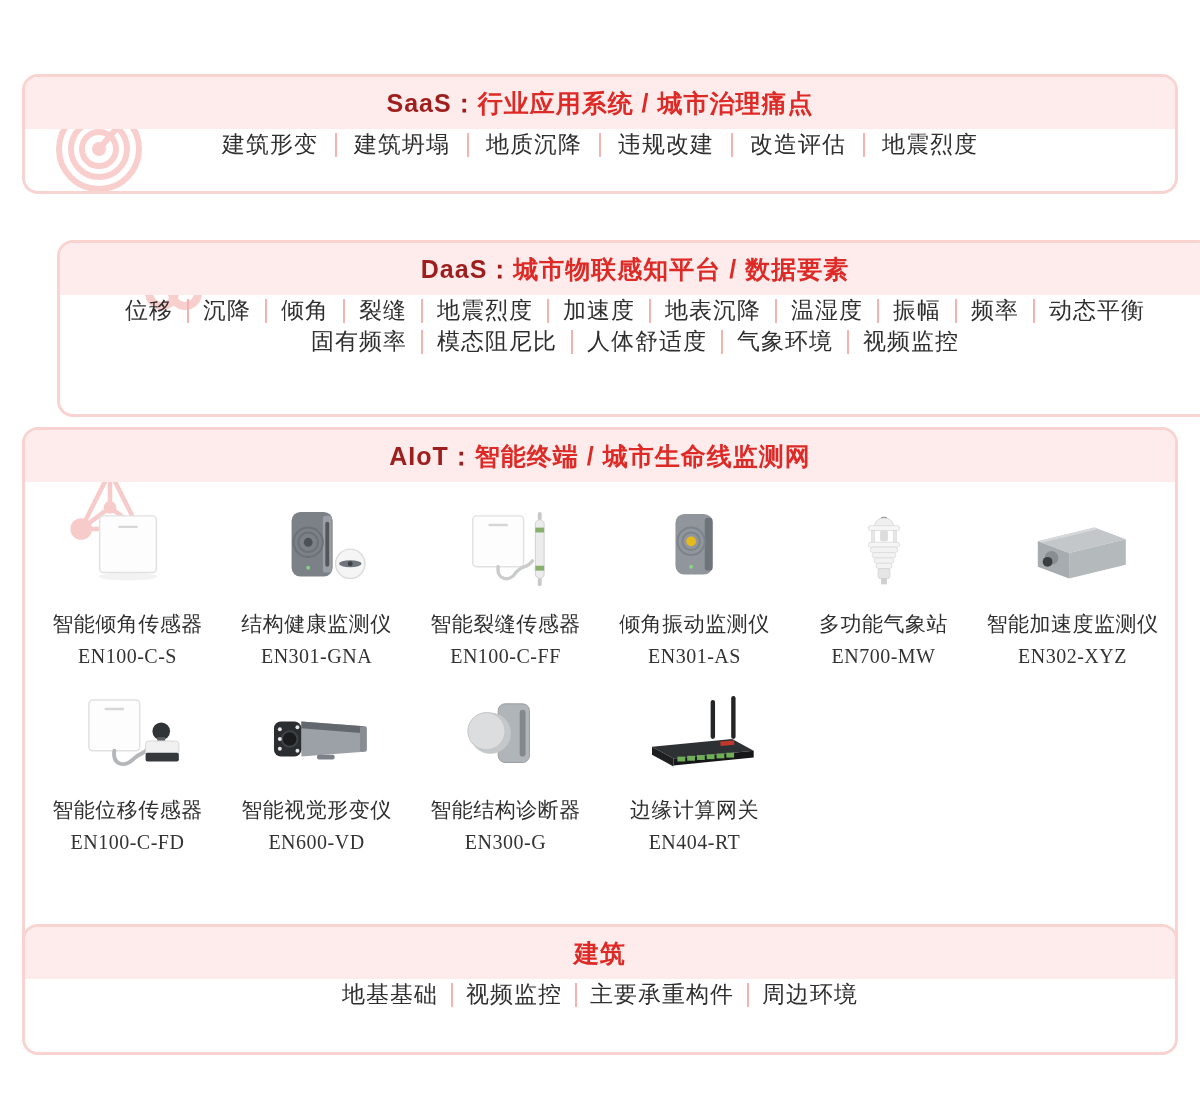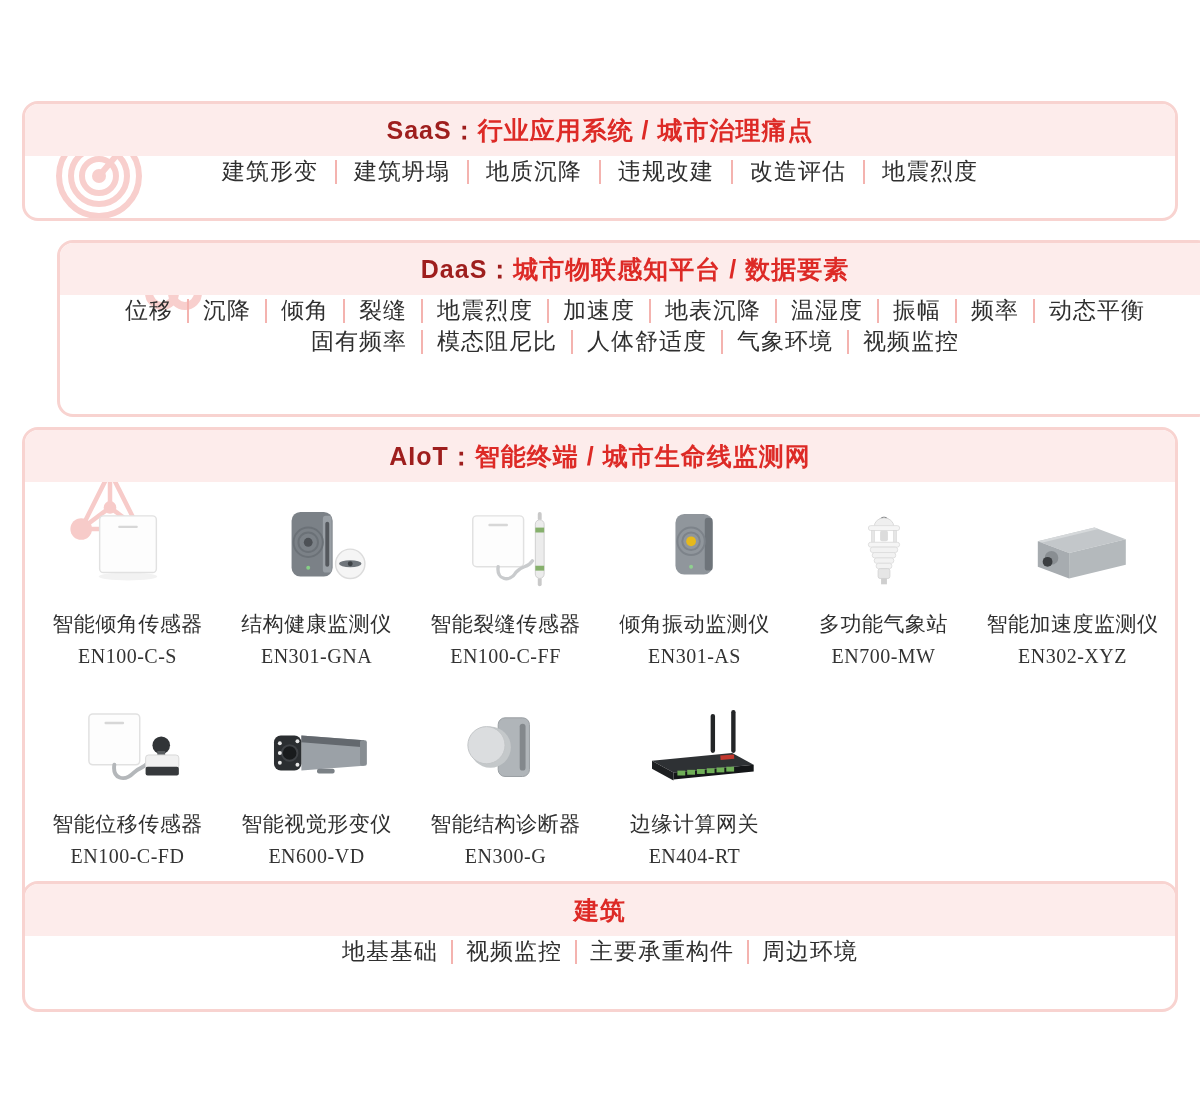--- a/index.html
+++ b/index.html
@@ -3,24 +3,24 @@
 <meta charset="utf-8">
 <style>
   html,body { margin:0; padding:0; background:#ffffff; }
   body { width:1200px; height:1109px; font-family:"Liberation Sans","DejaVu Sans",sans-serif; }
   .stage { position:relative; width:1200px; height:1109px; background:#fff; overflow:hidden; }
 
   .card {
     position:absolute; left:22px; width:1156px; box-sizing:border-box;
     background:#fff; border:3px solid #f8d3d0; border-radius:16px; overflow:hidden;
   }
-  #card-saas    { top:101px;  height:120px; }
+  #card-saas    { top:74px;  height:120px; }
   #card-daas    { top:240px; height:177px;margin-left:35px; }
   #card-aiot    { top:427px; height:556px; }
-  #card-building{ top:881px; height:131px; }
+  #card-building{ top:924px; height:131px; }
 
   .card-head {
     position:relative; z-index:1;
     height:52px; background:#fdeceb;
     display:flex; align-items:center; justify-content:center;
     font-size:25px; font-weight:bold; letter-spacing:1px;
   }
   .title-prefix { color:#9e1e1d; }
   .title-main   { color:#dd2a26; }
   .title-single { color:#dd2a26; }
@@ -36,21 +36,21 @@
   #card-building .sep { margin:0 13px; }
 
   .watermark { position:absolute; z-index:0; pointer-events:none; }
   #wm-saas { left:30px; top:22px; }
   #wm-daas { left:38px; top:8px; }
   #wm-aiot { left:40px; top:26px; }
 
   .prod-grid {
     position:relative; z-index:1;
     display:grid; grid-template-columns:repeat(6,1fr);
-    padding:28px 8px 0; row-gap:42px;
+    padding:28px 8px 0; row-gap:28px;
   }
   .prod { display:flex; flex-direction:column; align-items:center; }
   .prod-img { height:88px; display:flex; align-items:flex-end; justify-content:center; }
   .prod-name { margin-top:12px; font-size:21px; color:#2f2f2f; letter-spacing:0.5px; white-space:nowrap; }
   .prod-model{ margin-top:7px; font-size:20px; color:#333333; letter-spacing:0.5px;font-family:Liberation Serif, serif; }
 </style>
 </head>
 <body>
 
 <div class="stage">

